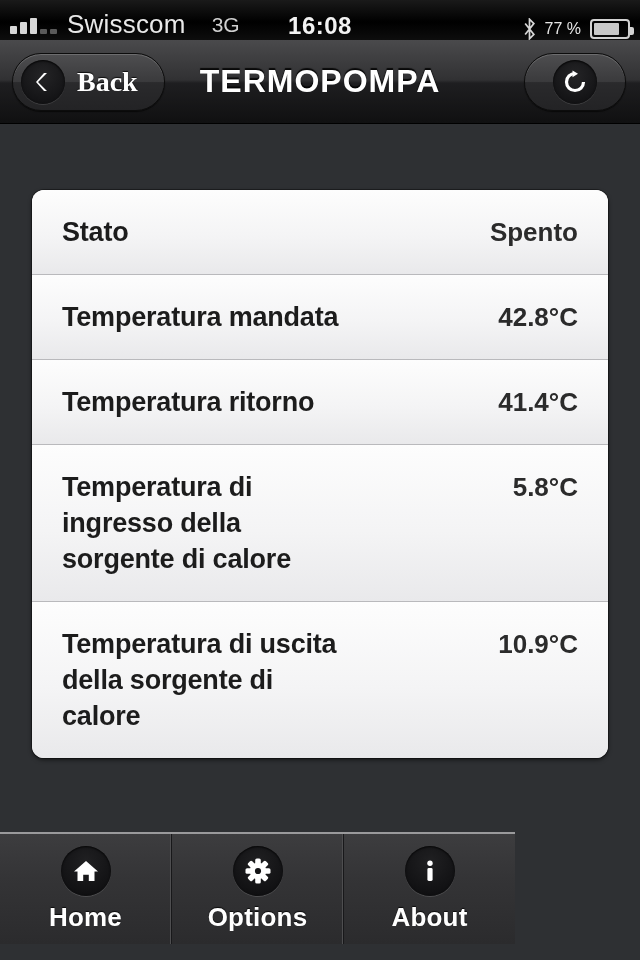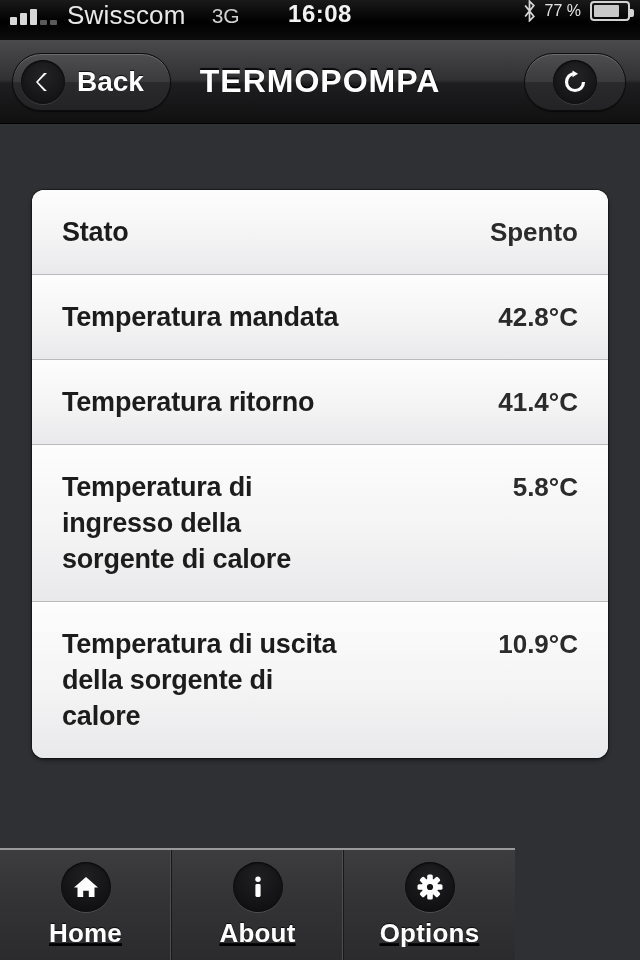--- a/index.html
+++ b/index.html
@@ -8,21 +8,21 @@
     background:#000;
     font-family:"Liberation Sans", sans-serif;
     overflow:hidden;
   }
   .phone { position:relative; width:640px; height:960px; background:#2e3033; }
 
   
   .statusbar{
     position:absolute; top:0; left:0; width:640px; height:40px;
     background:linear-gradient(to bottom,#1a1a1a 0%,#000 55%,#0d0d0d 100%);
-    display:flex; align-items:flex-start; color:#dcdcdc;
+    display:flex; align-items:flex-end; color:#dcdcdc;
   }
   .sb-left{ display:flex; align-items:center; padding-left:10px; gap:10px; }
   .signal{ display:flex; align-items:flex-end; gap:3px; height:18px; }
   .signal i{ display:block; width:7px; background:#d8d8d8; border-radius:1px; }
   .signal i:nth-child(1){ height:8px; }
   .signal i:nth-child(2){ height:12px; }
   .signal i:nth-child(3){ height:16px; }
   .signal i.dim{ height:5px; background:#5a5a5a; }
   .carrier{ font-size:26px; font-weight:400; letter-spacing:.2px; color:#e8e8e8; }
   .network{ font-size:21px; color:#cfcfcf; margin-left:16px; }
@@ -63,21 +63,21 @@
     display:flex; align-items:center; cursor:pointer;
   }
   .btn-back{ margin-left:12px; padding:0 26px 0 8px; gap:12px; }
   .btn-refresh{ margin-left:auto; margin-right:14px; width:102px; justify-content:center; }
   .circ{
     width:44px; height:44px; border-radius:50%;
     background:radial-gradient(circle at 50% 35%,#242426 0%,#141416 70%,#0c0c0e 100%);
     box-shadow:inset 0 1px 2px rgba(0,0,0,.9), 0 1px 0 rgba(255,255,255,.12);
     display:flex; align-items:center; justify-content:center;
   }
-  .btn-label{ font-size:28px; font-weight:700; color:#fff; text-shadow:0 -1px 1px rgba(0,0,0,.8); }
+  .btn-label{ font-size:28px; font-weight:700; color:#fff; text-shadow:0 -1px 1px rgba(0,0,0,.8);font-family:Liberation Serif, serif; }
 
   
   .content{ position:absolute; top:124px; left:0; width:640px; bottom:112px; }
   .card{
     position:absolute; left:32px; top:66px; width:576px;
     border-radius:12px; overflow:hidden;
     background:#f3f3f3;
     box-shadow:0 2px 4px rgba(0,0,0,.55), 0 0 0 1px rgba(0,0,0,.35);
   }
   .row{
@@ -92,25 +92,24 @@
     font-size:27px; font-weight:700; color:#1c1c1c; line-height:36px;
     max-width:290px; letter-spacing:-.2px;
   }
   .row-value{
     margin-left:auto; font-size:26px; font-weight:700; color:#2b2b2b;
     line-height:36px; white-space:nowrap; padding-left:14px;
   }
 
   
   .tabbar{
-    position:absolute; bottom:0; left:0; width:515px; height:112px;
+    position:absolute; bottom:16px; left:0; width:515px; height:112px;
     background:linear-gradient(to bottom,#3d3d3f 0%,#343436 40%,#2b2b2d 100%);
     border-top:2px solid #9a9a9c;
     display:flex;
-    text-decoration:underline;
   }
   .tab{
     flex:1; display:flex; flex-direction:column; align-items:center;
     justify-content:center; gap:6px; cursor:pointer;
     border-right:1px solid #18181a;
     box-shadow:inset -1px 0 0 #4e4e50;
   }
   .tab:last-child{ border-right:none; box-shadow:none; }
   .tab-icon{
     width:50px; height:50px; border-radius:50%;
@@ -205,43 +204,43 @@
 
   <div class="tabbar">
 
     <div class="tab">
       <span class="tab-icon">
         <svg width="28" height="28" viewBox="0 0 28 28">
           <path d="M14 4 L26 14.5 L22.5 14.5 L22.5 24 L16.8 24 L16.8 17.8 L11.2 17.8 L11.2 24 L5.5 24 L5.5 14.5 L2 14.5 Z" fill="#ffffff"></path>
         </svg>
       </span>
       <span class="tab-label">Home</span>
-    </div>
-
-    <div class="tab">
-      <span class="tab-icon">
-        <svg width="28" height="28" viewBox="0 0 28 28">
-          <circle cx="14" cy="6.2" r="2.7" fill="#ffffff"></circle>
-          <rect x="11.4" y="11" width="5.2" height="13" rx="1.4" fill="#ffffff"></rect>
-        </svg>
-      </span>
-      <span class="tab-label">About</span>
     </div>
 
     <div class="tab">
       <span class="tab-icon">
         <svg width="28" height="28" viewBox="0 0 28 28">
           <g fill="#ffffff">
             <rect x="11.2" y="1.5" width="5.6" height="25" rx="1.6"></rect>
             <rect x="11.2" y="1.5" width="5.6" height="25" rx="1.6" transform="rotate(45 14 14)"></rect>
             <rect x="11.2" y="1.5" width="5.6" height="25" rx="1.6" transform="rotate(90 14 14)"></rect>
             <rect x="11.2" y="1.5" width="5.6" height="25" rx="1.6" transform="rotate(135 14 14)"></rect>
             <circle cx="14" cy="14" r="8.2"></circle>
           </g>
           <circle cx="14" cy="14" r="3.1" fill="#141416"></circle>
         </svg>
       </span>
       <span class="tab-label">Options</span>
     </div>
 
+    <div class="tab">
+      <span class="tab-icon">
+        <svg width="28" height="28" viewBox="0 0 28 28">
+          <circle cx="14" cy="6.2" r="2.7" fill="#ffffff"></circle>
+          <rect x="11.4" y="11" width="5.2" height="13" rx="1.4" fill="#ffffff"></rect>
+        </svg>
+      </span>
+      <span class="tab-label">About</span>
+    </div>
+
   </div>
 
 </div>
 
 </body></html>

